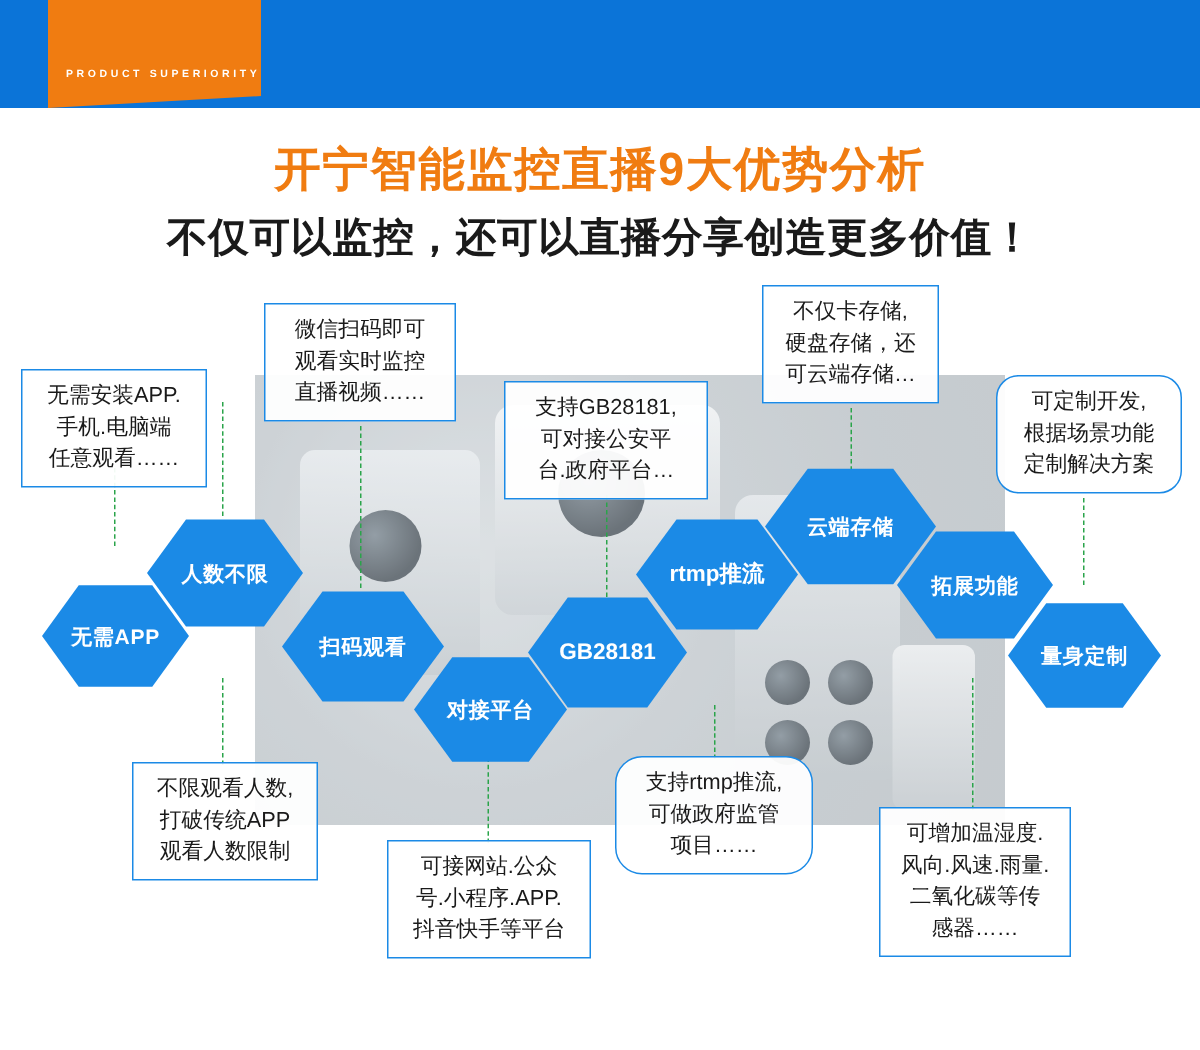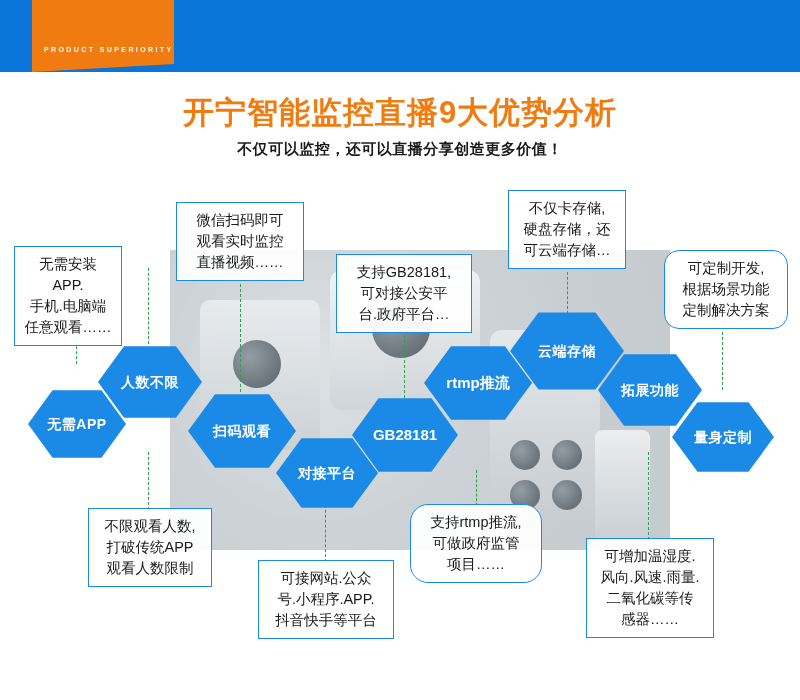--- a/index.html
+++ b/index.html
@@ -59,21 +59,21 @@
     font-size: 31px;
     font-weight: bold;
     color: #f07c11;
     letter-spacing: 1px;
   }
   .title-sub {
     position: absolute;
     left: 0; top: 140px;
     width: 800px;
     text-align: center;
-    font-size: 15px;
+    font-size: 27px;
     font-weight: bold;
     color: #1a1a1a;
     letter-spacing: 0.5px;
   }
 
   
   .photo {
     position: absolute;
     left: 170px; top: 250px;
     width: 500px; height: 300px;
@@ -193,21 +193,21 @@
 <div class="hex small" style="left:28px;  top:388px; width:98px;  height:72px;">无需APP</div>
 <div class="hex small" style="left:98px;  top:344px; width:104px; height:76px;">人数不限</div>
 <div class="hex small" style="left:188px; top:392px; width:108px; height:78px;">扫码观看</div>
 <div class="hex small" style="left:276px; top:436px; width:102px; height:74px;">对接平台</div>
 <div class="hex en" style="left:352px; top:396px; width:106px; height:78px;">GB28181</div>
 <div class="hex en" style="left:424px; top:344px; width:108px; height:78px;">rtmp推流</div>
 <div class="hex small" style="left:510px; top:310px; width:114px; height:82px;">云端存储</div>
 <div class="hex small" style="left:598px; top:352px; width:104px; height:76px;">拓展功能</div>
 <div class="hex small" style="left:672px; top:400px; width:102px; height:74px;">量身定制</div>
 
-<div class="box" style="left:14px;  top:246px; width:108px;">无需安装APP.
+<div class="box" style="left:14px;  top:246px; width:124px;">无需安装APP.
 手机.电脑端
 任意观看……</div>
 <div class="box" style="left:176px; top:202px; width:128px;">微信扫码即可
 观看实时监控
 直播视频……</div>
 <div class="box" style="left:336px; top:254px; width:136px;">支持GB28181,
 可对接公安平
 台.政府平台…</div>
 <div class="box" style="left:508px; top:190px; width:118px;">不仅卡存储,
 硬盘存储，还

